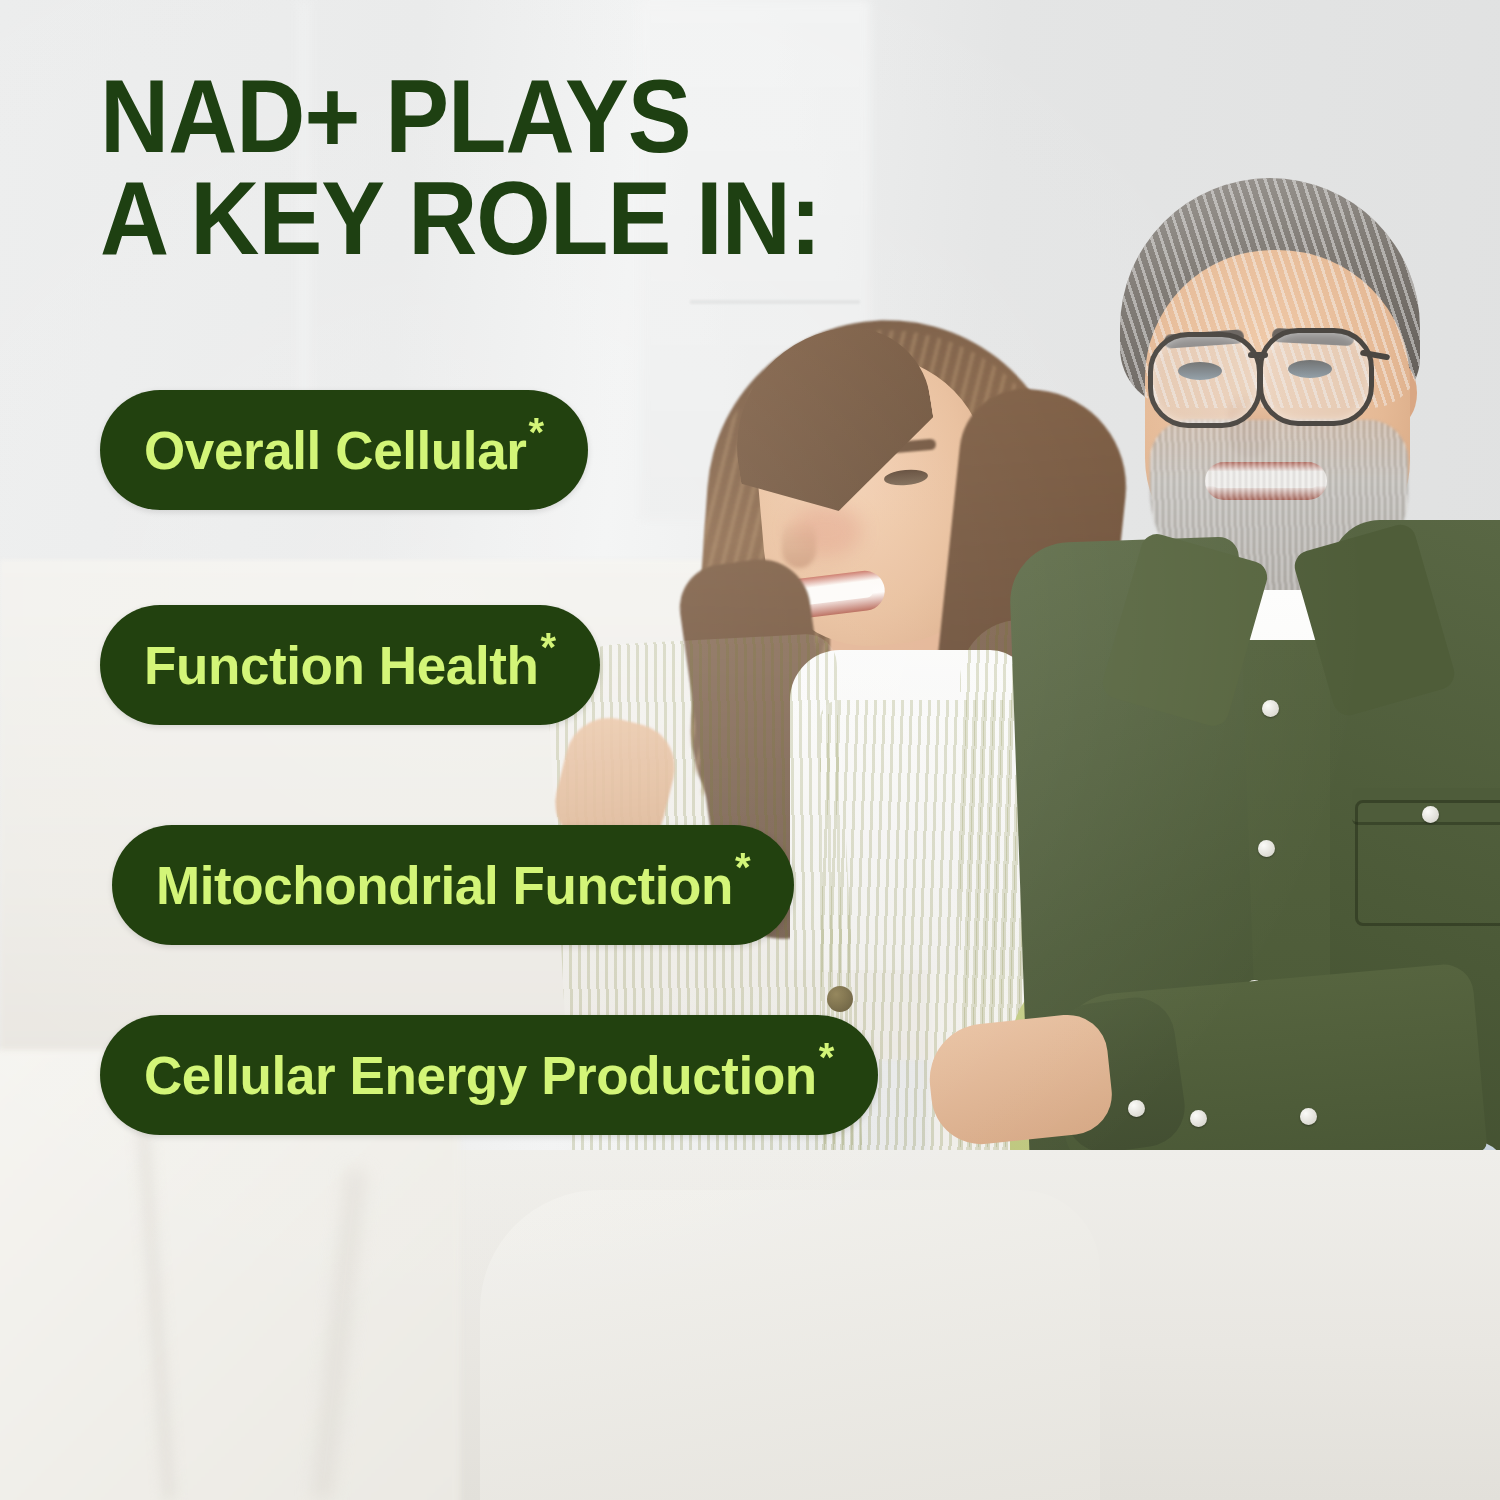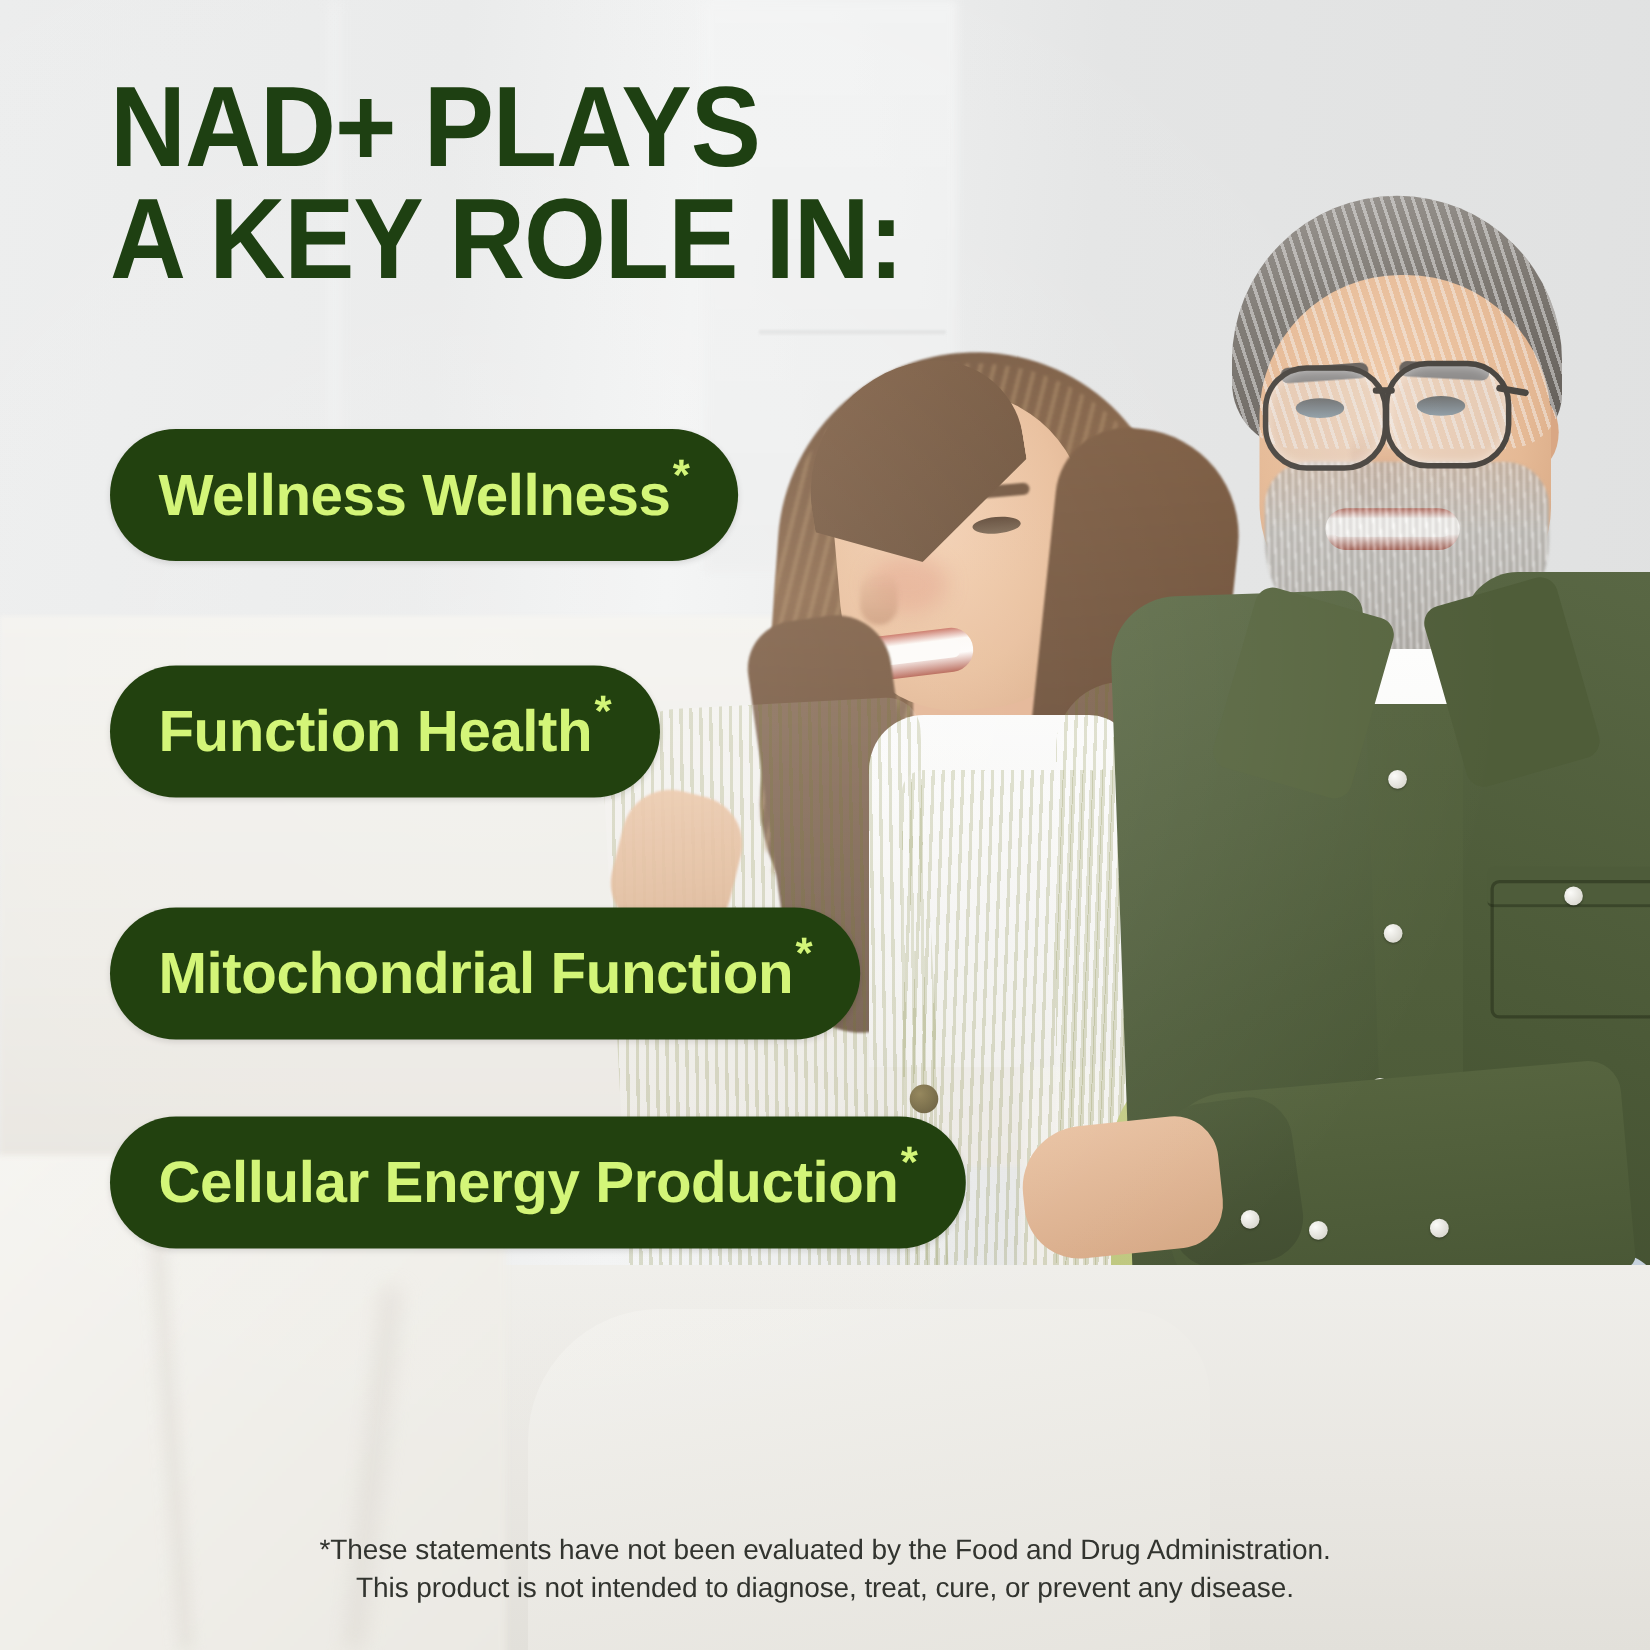--- a/index.html
+++ b/index.html
@@ -198,21 +198,21 @@
   .pill{position:absolute;display:flex;align-items:center;
     background:#22410f;border-radius:999px;
     color:#d3f578;font-weight:700;font-size:53px;
     padding:0 44px;height:120px;box-sizing:border-box;
     letter-spacing:-0.4px;white-space:nowrap;
     box-shadow:0 2px 6px rgba(0,0,0,.12);}
   .pill .star{font-size:40px;vertical-align:super;line-height:0;
     margin-left:2px;position:relative;top:-18px;}
   #pill0{left:100px;top:390px;}
   #pill1{left:100px;top:605px;}
-  #pill2{left:100px;top:825px;}
+  #pill2{left:112px;top:825px;}
   #pill3{left:100px;top:1015px;}
 
   
   .disclaimer{position:absolute;left:0;right:0;top:1392px;
     text-align:center;color:#32342f;font-size:25.5px;line-height:1.38;
     letter-spacing:-0.1px;white-space:pre-line;}
 </style>
 </head>
 <body>
 
@@ -297,32 +297,30 @@
     <div class="cushion-fold"></div>
     <div class="cushion-fold2"></div>
     <div class="w-legs"></div>
     <div class="vign"></div>
   </div>
 
   <div class="headline">NAD+ PLAYS
 A KEY ROLE IN:</div>
 
   <div class="pill" id="pill0">
-    <span>Wellness Wellness</span>
+    <span>Overall Cellular</span>
       <span class="star">*</span>
   </div>
   <div class="pill" id="pill1">
     <span>Function Health</span>
       <span class="star">*</span>
   </div>
   <div class="pill" id="pill2">
     <span>Mitochondrial Function</span>
       <span class="star">*</span>
   </div>
   <div class="pill" id="pill3">
     <span>Cellular Energy Production</span>
       <span class="star">*</span>
   </div>
 
-  <div class="disclaimer">*These statements have not been evaluated by the Food and Drug Administration.
-This product is not intended to diagnose, treat, cure, or prevent any disease.</div>
 
 </div>
 
 </body></html>

